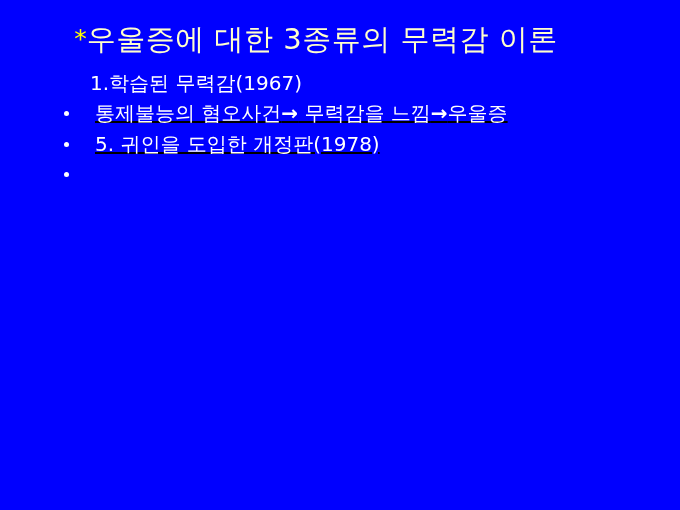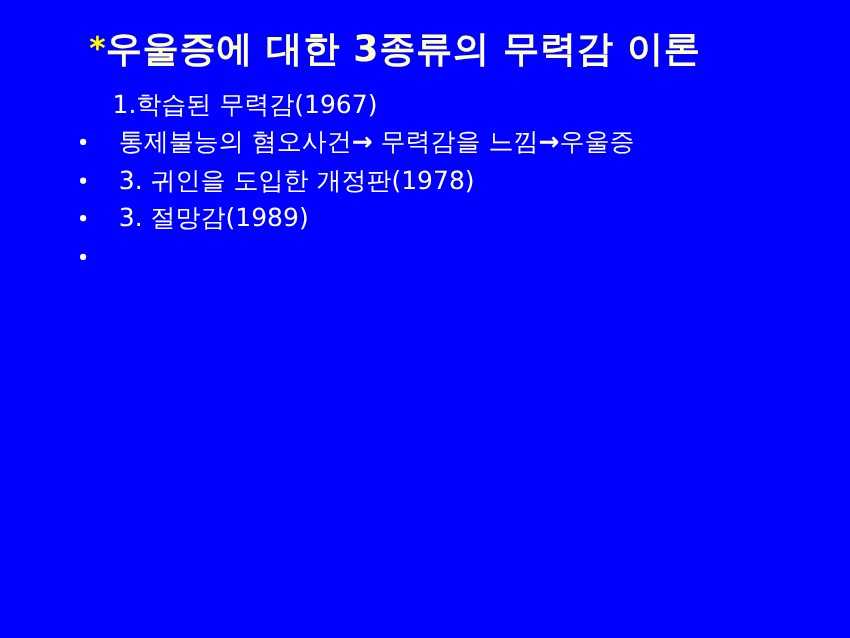--- a/index.html
+++ b/index.html
@@ -21,21 +21,21 @@
   }
   
   .slide-title {
     position: absolute;
     left: 0;
     top: 22px;
     width: 632px;
     text-align: center;
     font-size: 29px;
     line-height: 34px;
-    font-weight: 700;
+    font-weight: 400;
     color: #ffffcc;
     letter-spacing: 0.5px;
     white-space: nowrap;
   }
   .slide-title .star {
     color: #ffff00;
     font-size: 25px;
     vertical-align: 2px;
     letter-spacing: 0;
   }
@@ -52,20 +52,21 @@
     line-height: 26px;
     margin: 0 0 4px 0;
     padding-left: 90px;
     letter-spacing: 0px;
   }
   .bullet-row {
     position: relative;
     margin: 0 0 4px 0;
     padding-left: 95px;
     padding-right: 48px;
+    text-decoration: underline;
   }
   .bullet-dot {
     position: absolute;
     left: 64px;
     top: 11px;
     width: 5px;
     height: 5px;
     border-radius: 50%;
     background: #ffffff;
   }
@@ -101,27 +102,23 @@
 
     <div class="sub-head">1.학습된 무력감(1967)</div>
 
     <div class="bullet-row">
       <span class="bullet-dot"></span>
       <span class="bullet-text nowrap">통제불능의 혐오사건<span class="arrow">→</span> 무력감을 느낌<span class="arrow">→</span>우울증</span>
     </div>
 
     <div class="bullet-row">
       <span class="bullet-dot"></span>
-      <span class="bullet-text nowrap">3. 귀인을 도입한 개정판(1978)</span>
+      <span class="bullet-text nowrap">5. 귀인을 도입한 개정판(1978)</span>
     </div>
 
 
-    <div class="bullet-row">
-      <span class="bullet-dot"></span>
-      <span class="bullet-text nowrap">3. 절망감(1989)</span>
-    </div>
 
     <div class="bullet-row">
       <span class="bullet-dot"></span>
     </div>
 
   </div>
 </div>
 
 </body></html>

